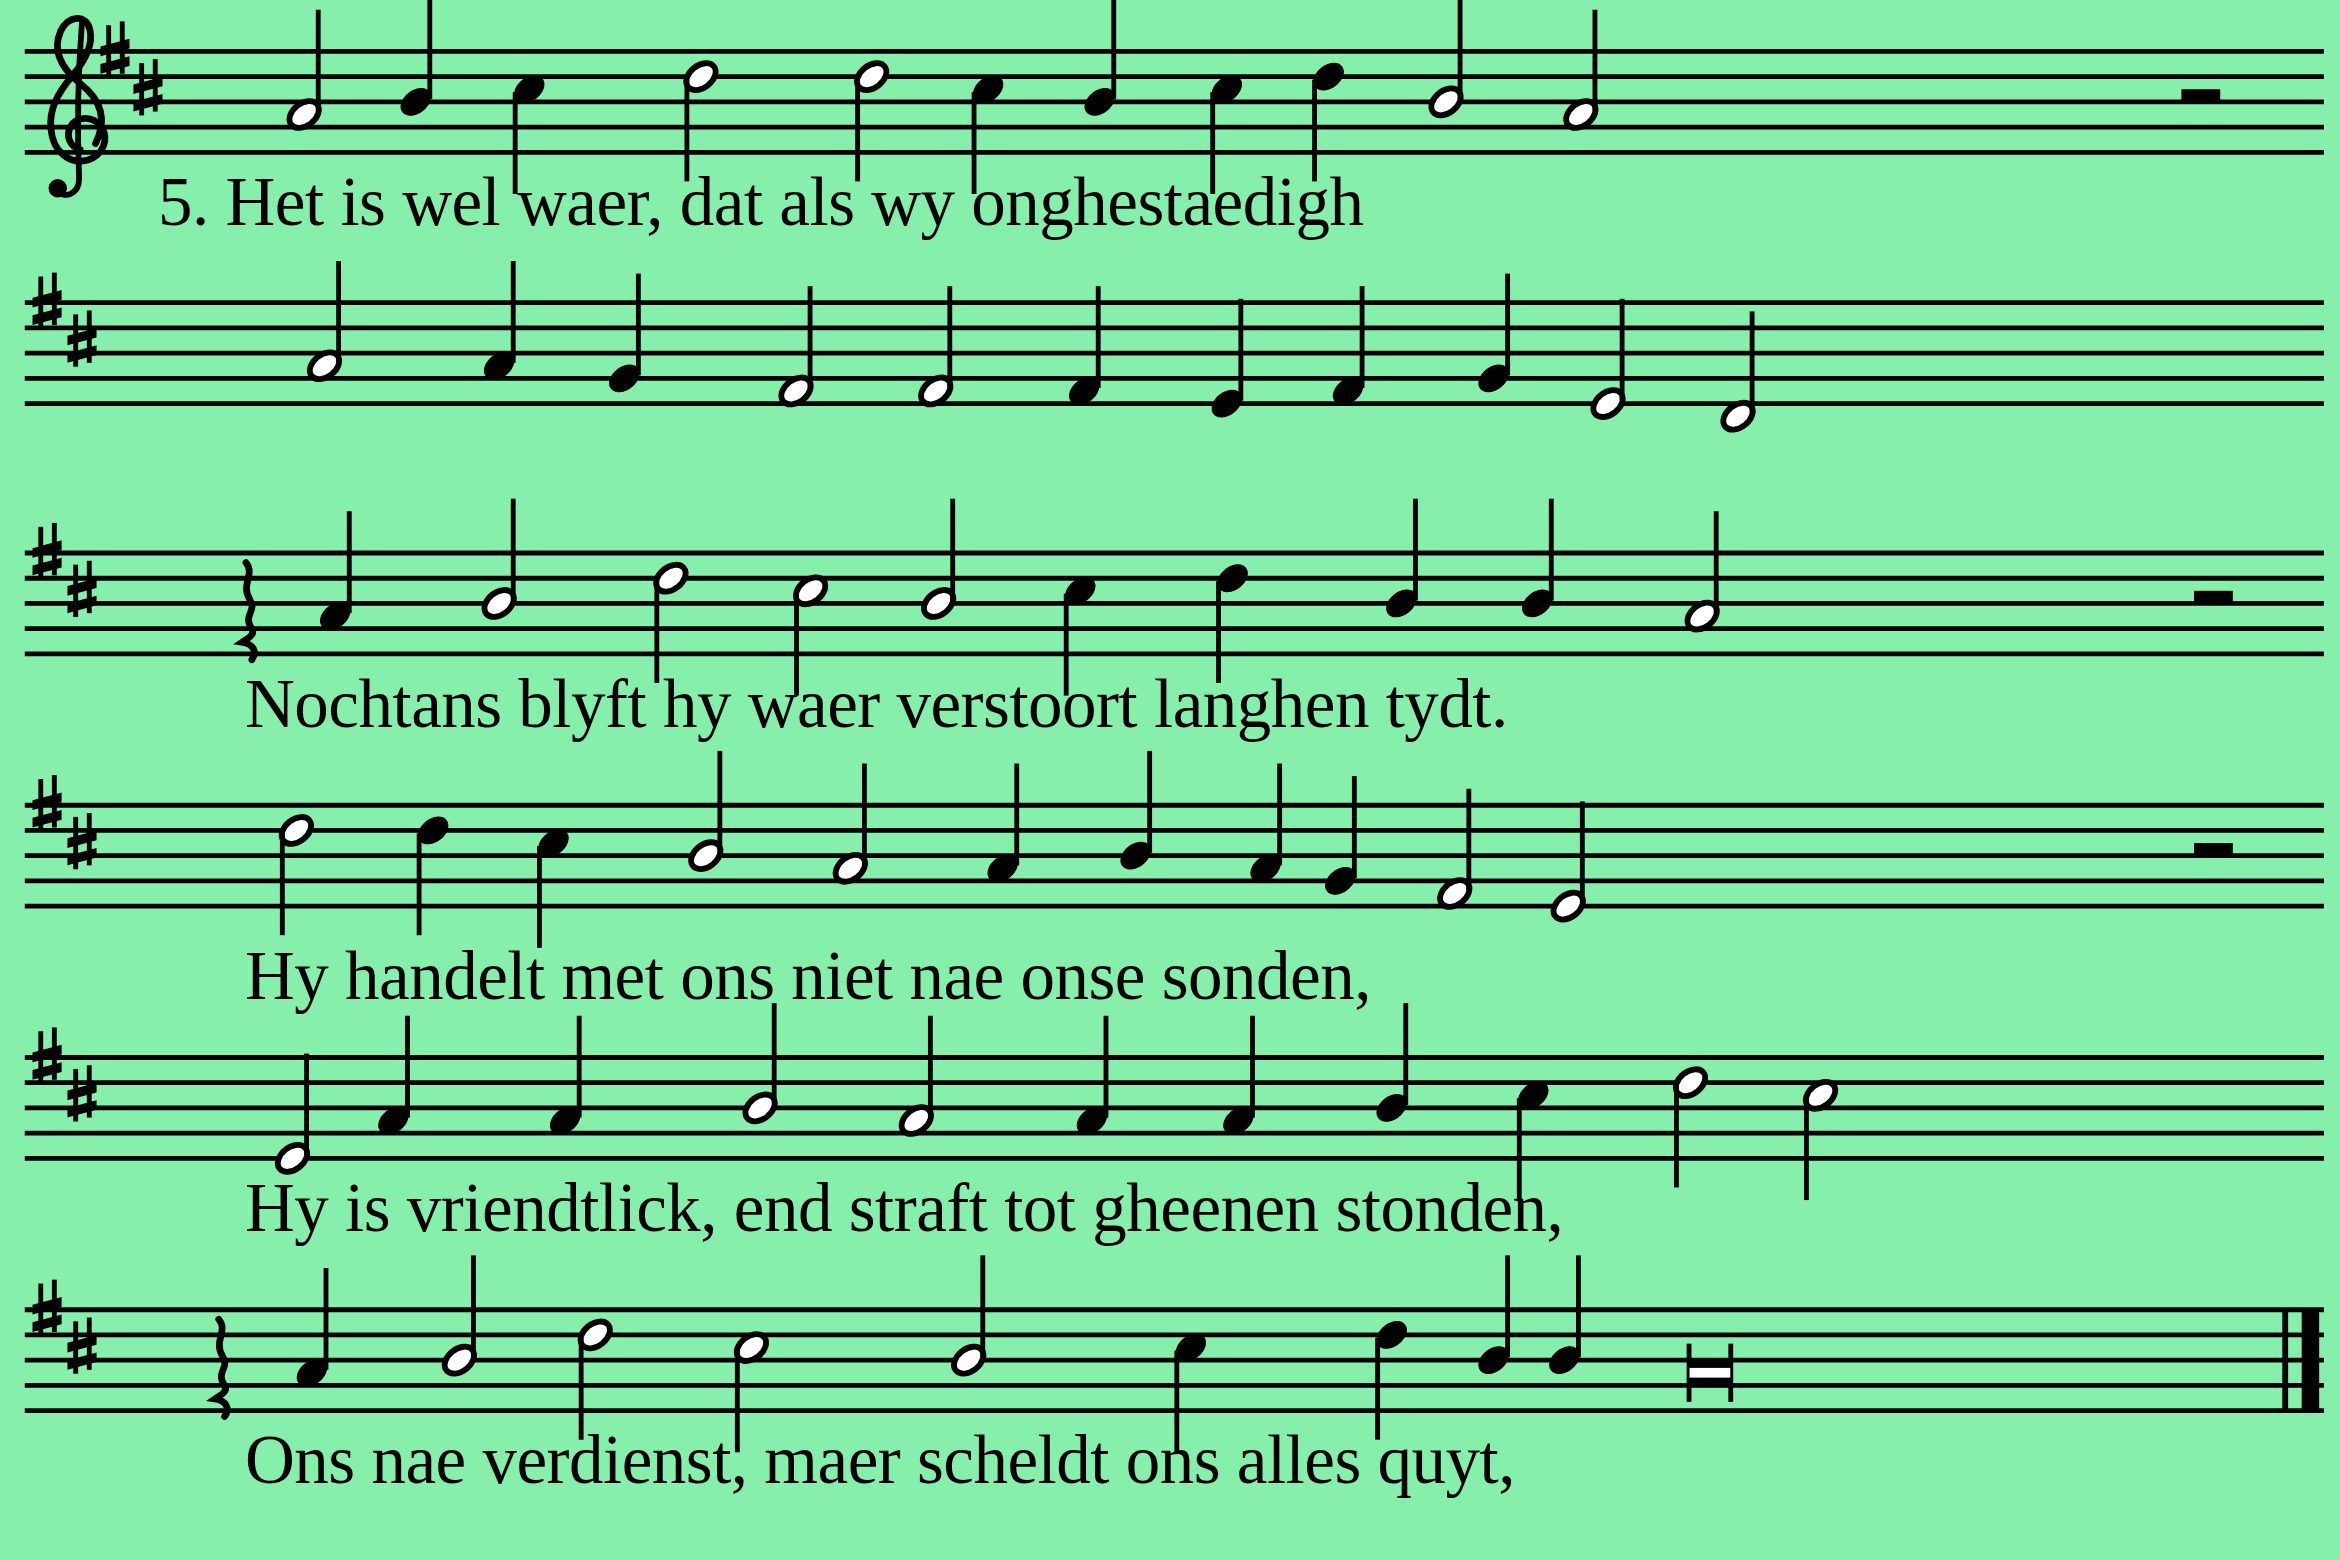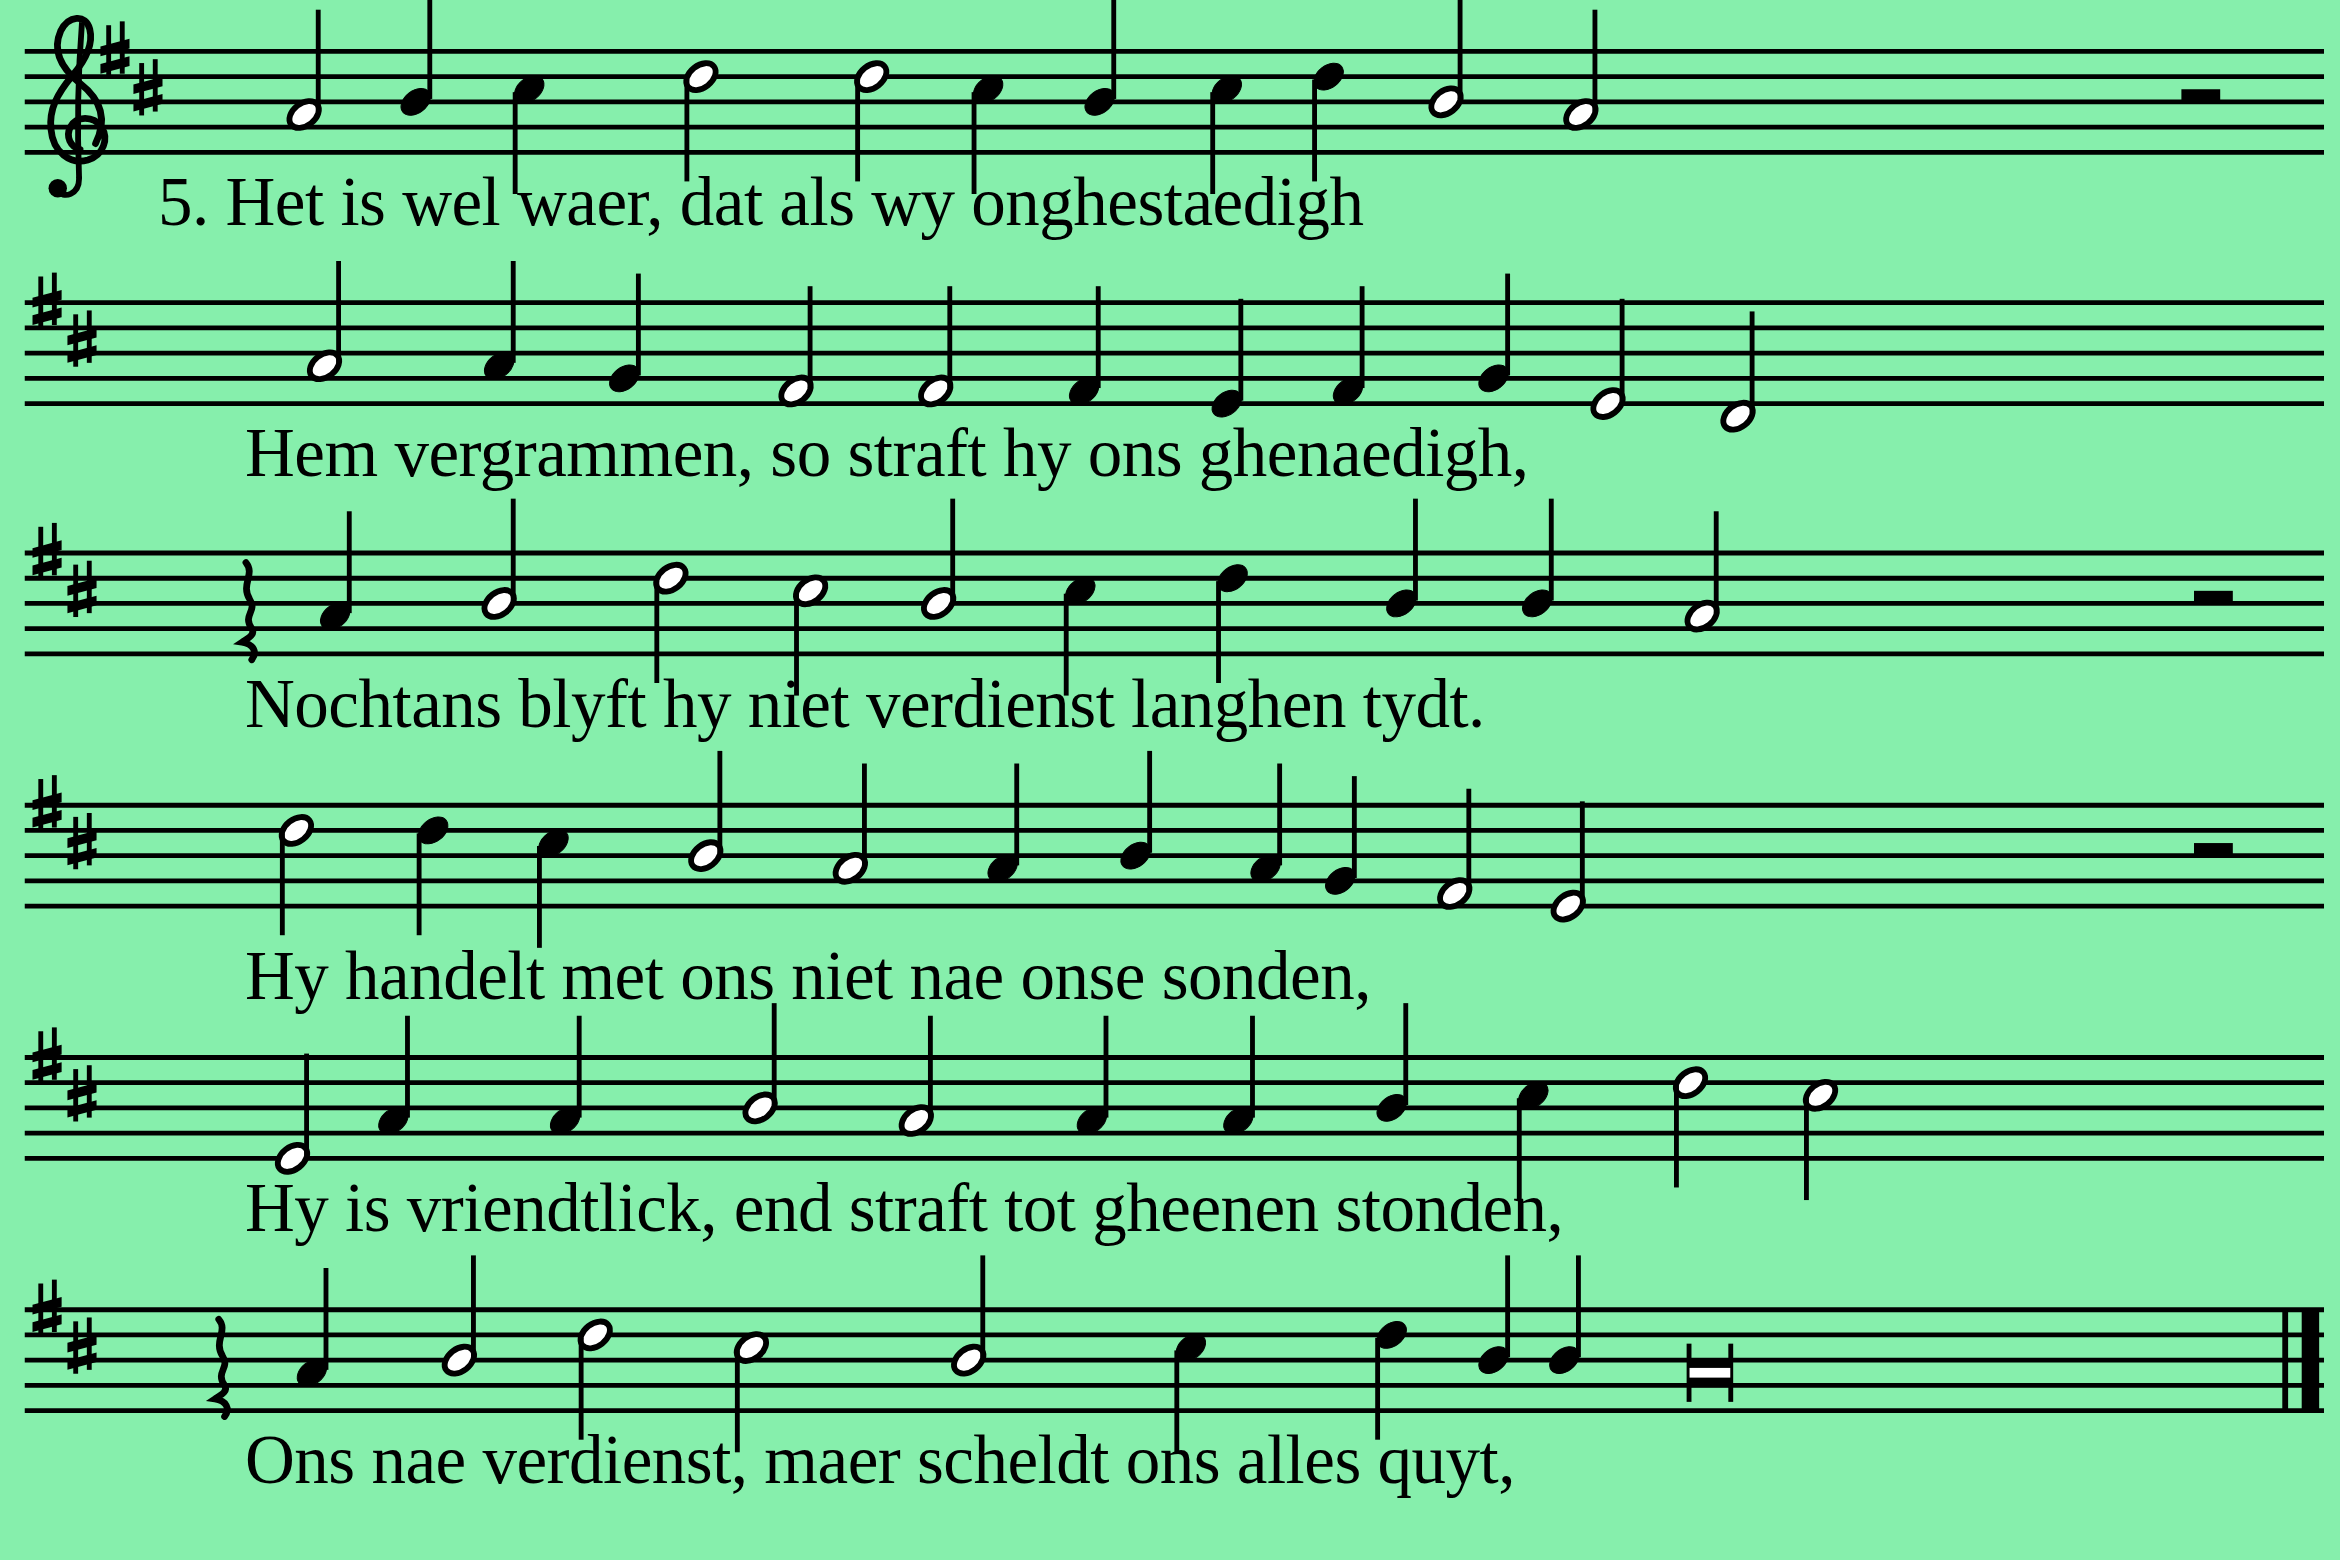--- a/index.html
+++ b/index.html
@@ -399,19 +399,18 @@
           <rect x="1781" y="1385" width="5" height="60" fill="#000000"></rect>
           <rect x="1741" y="1400" width="42" height="30" fill="#000000"></rect>
           <rect x="1741" y="1410" width="42" height="10" fill="#ffffff"></rect>
         </g>
         <rect x="2352" y="1350" width="6" height="104" fill="#000000"></rect>
         <rect x="2372" y="1350" width="18" height="104" fill="#000000"></rect>
       </g>
     </svg>
 
   <div class="lyric" style="left:158px;top:168px">5. Het is wel waer, dat als wy onghestaedigh</div>
-  <div class="lyric" style="left:245px;top:419px">Hem vergrammen, so straft hy ons ghenaedigh,</div>
-  <div class="lyric" style="left:245px;top:670px">Nochtans blyft hy niet verdienst langhen tydt.</div>
+  <div class="lyric" style="left:245px;top:670px">Nochtans blyft hy waer verstoort langhen tydt.</div>
   <div class="lyric" style="left:245px;top:942px">Hy handelt met ons niet nae onse sonden,</div>
   <div class="lyric" style="left:245px;top:1426px">Ons nae verdienst, maer scheldt ons alles quyt,</div>
   <div class="lyric" style="left:245px;top:1174px">Hy is vriendtlick, end straft tot gheenen stonden,</div>
 </div>
 
 
 </body></html>

